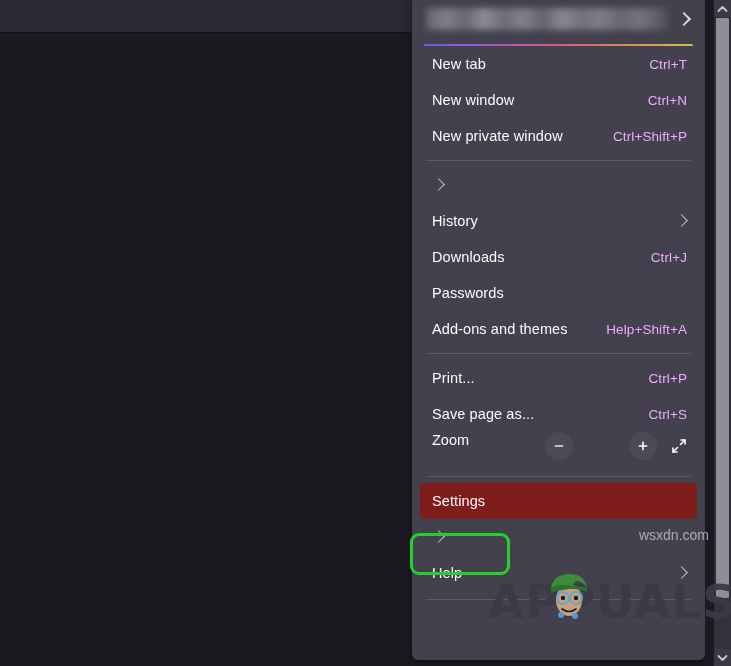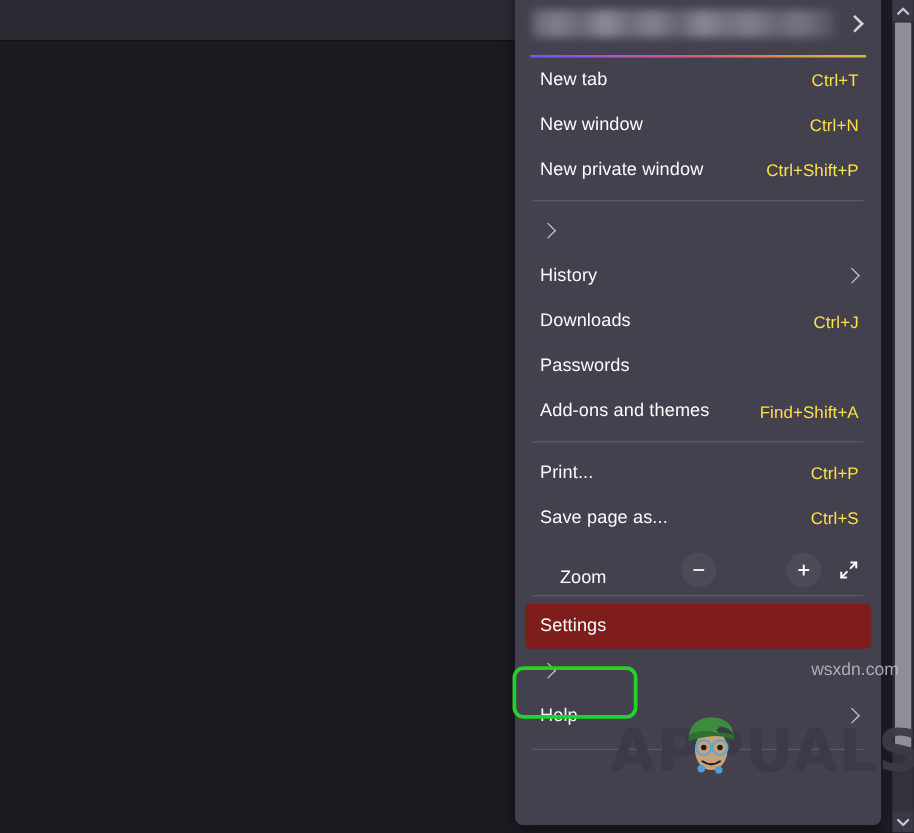--- a/index.html
+++ b/index.html
@@ -75,21 +75,21 @@
     position:relative;
     height:36px;
     display:flex; align-items:center;
     padding:0 12px 0 20px;
     color:#fbfbfe;
     font-size:14.5px;
     cursor:default;
   }
   .menu-item .label { flex:1; white-space:nowrap; letter-spacing:.1px; }
   .menu-item .accel {
-    color:#fde047; font-size:13.5px; white-space:nowrap;
+    color:#f0abfc; font-size:13.5px; white-space:nowrap;
     padding-right:6px; letter-spacing:.1px;
   }
   .menu-item .submenu-arrow {
     width:16px; height:16px; position:relative; margin-right:2px;
   }
   .menu-item .submenu-arrow::before {
     content:""; position:absolute; left:2px; top:3px;
     width:8px; height:8px;
     border-top:1.8px solid #c8c6d0; border-right:1.8px solid #c8c6d0;
     transform:rotate(45deg);
@@ -101,22 +101,22 @@
     width:calc(100% - 16px);
   }
 
   .separator {
     height:1px; background:#5b5a66;
     margin:6px 14px;
   }
 
   
   .zoom-row {
-    height:38px; display:flex; align-items:flex-end;
-    padding:0 12px 0 36px; color:#fbfbfe; font-size:14.5px;
+    height:38px; display:flex; align-items:flex-start;
+    padding:0 12px 0 20px; color:#fbfbfe; font-size:14.5px;
   }
   .zoom-row .zlabel { flex:0 0 auto; }
   .zoom-controls { flex:1; display:flex; align-items:center; justify-content:flex-end; }
   .zbtn {
     width:28px; height:28px; border-radius:50%;
     background:#4b4a56;
     display:flex; align-items:center; justify-content:center;
     color:#fbfbfe; font-size:17px; line-height:1;
     position:relative;
   }
@@ -168,21 +168,21 @@
     font-family:"DejaVu Sans", sans-serif;
     font-weight:bold; font-size:47px; letter-spacing:1px;
     color:#3b3a46; opacity:.95;
     pointer-events:none; user-select:none;
   }
   .wm-face {
     position:absolute; left:542px; top:568px;
     width:54px; height:54px; pointer-events:none;
   }
   .wm-site {
-    position:absolute; right:12px; bottom:4px;
+    position:absolute; right:22px; bottom:4px;
     font-family:"Liberation Sans", sans-serif;
     font-size:14px; color:#b9b8c2; opacity:.9;
     pointer-events:none; user-select:none;
   }
 </style>
 </head>
 <body>
 
 <div id="screen">
 
@@ -225,21 +225,21 @@
       </div>
       <div class="menu-item">
         <span class="label">Downloads</span>
         <span class="accel">Ctrl+J</span>
       </div>
       <div class="menu-item">
         <span class="label">Passwords</span>
       </div>
       <div class="menu-item">
         <span class="label">Add-ons and themes</span>
-        <span class="accel">Find+Shift+A</span>
+        <span class="accel">Help+Shift+A</span>
       </div>
     </div>
 
     <div class="separator"></div>
 
     <div>
       <div class="menu-item">
         <span class="label">Print...</span>
         <span class="accel">Ctrl+P</span>
       </div>

